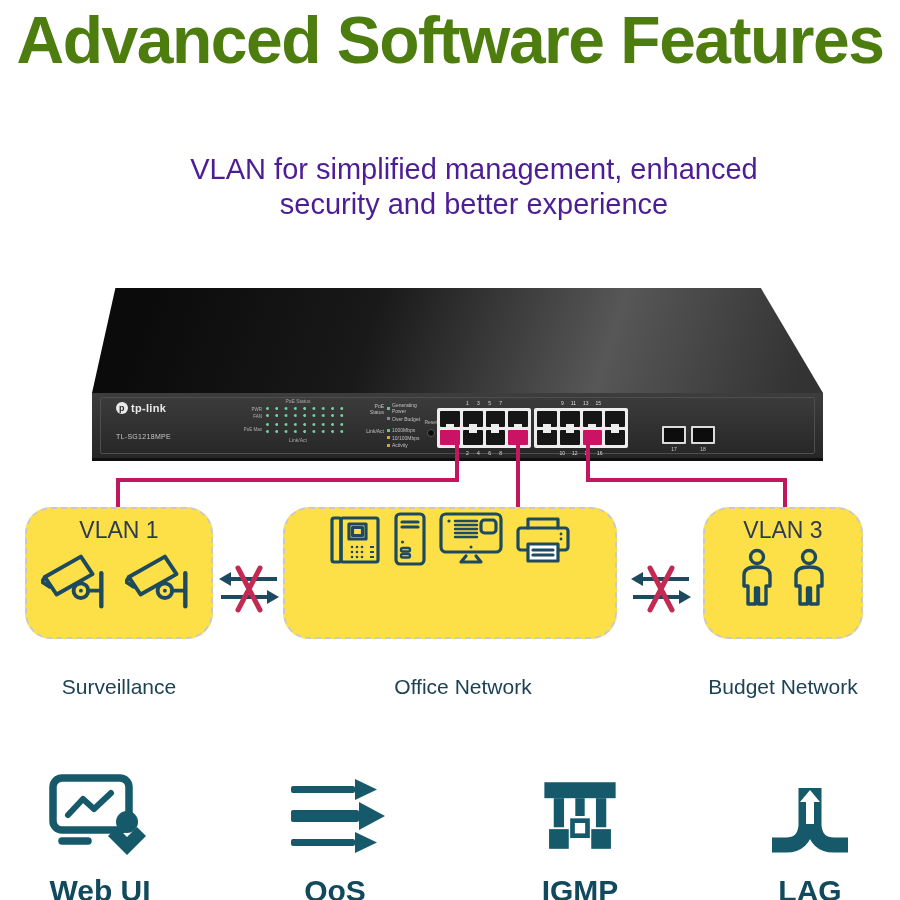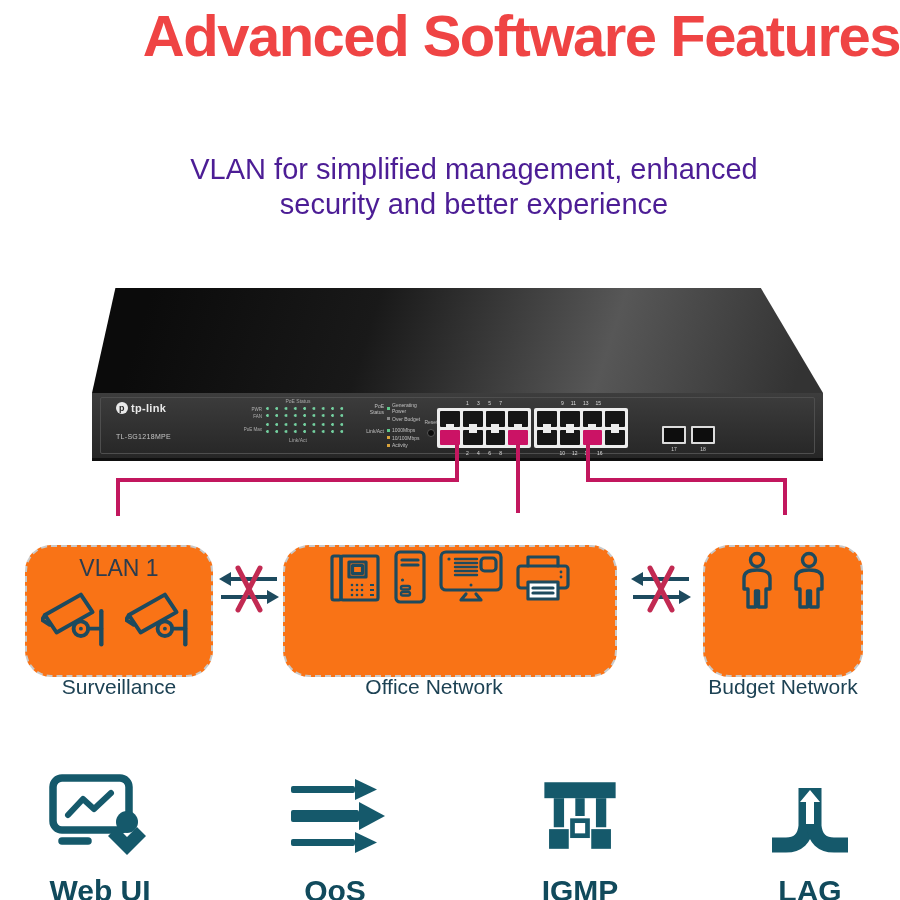--- a/index.html
+++ b/index.html
@@ -2,22 +2,22 @@
 <html><head>
 <meta charset="utf-8">
 <style>
   html,body { margin:0; padding:0; }
   body {
     width:900px; height:900px; position:relative; background:#ffffff;
     font-family:"Liberation Sans", sans-serif; overflow:hidden;
   }
   
   .title {
-    position:absolute; top:2px; left:0; width:900px; text-align:right;
-    font-size:58px; font-weight:bold; color:#ef4444; letter-spacing:-1.5px;
+    position:absolute; top:2px; left:0; width:900px; text-align:center;
+    font-size:66px; font-weight:bold; color:#4d7c0f; letter-spacing:-1.5px;
   }
   .subtitle {
     position:absolute; top:152px; left:0; width:900px; text-align:center;
     font-size:29px; line-height:35px; color:#4c1d95;padding-left:24px;
   }
   
   .switch { position:absolute; left:92px; top:288px; width:731px; height:174px; }
   .sw-top {
     position:absolute; left:0; top:0; width:731px; height:105px;
     clip-path:polygon(3.2% 0, 91.5% 0, 100% 100%, 0 100%);
@@ -78,28 +78,28 @@
   
   .sfp { position:absolute; top:33px; width:24px; height:18px; background:#0d0d0d;
     border:2px solid #dcdcdc; box-sizing:border-box; border-radius:1px; }
   .sfp1 { left:570px; } .sfp2 { left:599px; }
   .sfp-label { position:absolute; top:53px; width:24px; text-align:center;
     font-size:5px; color:#cccccc; }
   .sl1 { left:570px; } .sl2 { left:599px; }
   
   .connectors { position:absolute; left:0; top:0; pointer-events:none; }
   
-  .vbox { position:absolute; top:545px; height:132px; border:2px dashed #c9c9c9;
-    border-radius:26px; background:#f97316; box-sizing:border-box; }
+  .vbox { position:absolute; top:507px; height:132px; border:2px dashed #c9c9c9;
+    border-radius:26px; background:#fde047; box-sizing:border-box; }
   .v1 { left:25px; width:188px; } .v2 { left:283px; width:334px; } .v3 { left:703px; width:160px; }
   .vtitle { text-align:center; margin-top:8px; font-size:23px; color:#2c3c4e; }
   .vicons { display:flex; justify-content:center; align-items:flex-end; gap:12px; margin-top:3px; }
   .vlabel { position:absolute; top:655px; text-align:center; font-weight:normal;
     font-size:21px; color:#1d4254; white-space:nowrap;margin-top:20px; }
-  .vl1 { left:25px; width:188px; } .vl2 { left:267px; width:334px; } .vl3 { left:703px; width:160px; }
+  .vl1 { left:25px; width:188px; } .vl2 { left:296px; width:334px; } .vl3 { left:703px; width:160px; }
   .cross { position:absolute; top:562px; width:64px; height:52px; }
   .c1 { left:217px; } .c2 { left:629px; }
   
   .feature { position:absolute; top:770px; width:170px; display:flex;
     flex-direction:column; align-items:center; }
   .f1 { left:15px; } .f2 { left:250px; } .f3 { left:495px;justify-content:flex-end; } .f4 { left:725px; }
   .ficon { height:92px; display:flex; align-items:center; justify-content:center; }
   .flabel { margin-top:12px; font-size:30px; font-weight:bold; color:#114a5c; }
 </style>
 </head>
@@ -300,20 +300,21 @@
         <path d="M18 34 H38"></path>
           <path d="M18 39 H38"></path>
       </g>
       <circle cx="46" cy="18" r="1.4" fill="#1d4a5e"></circle>
       <circle cx="46" cy="23" r="1.4" fill="#1d4a5e"></circle>
     </svg>
   </div>
 </div>
 
 <div class="vbox v3">
+  <div class="vtitle">VLAN 3</div>
   <div class="vicons">
     <svg width="40" height="60" viewBox="0 0 40 58">
       <g stroke="#1d4a5e" stroke-width="3.4" fill="none" stroke-linejoin="round">
         <circle cx="20" cy="9" r="6.5"></circle>
         <path d="M11 56 V38 H7 V27 q0 -8 13 -8 t13 8 V38 h-4 V56 h-7.5 V40 h-3 V56 Z"></path>
       </g>
     </svg>
     <svg width="40" height="60" viewBox="0 0 40 58">
       <g stroke="#1d4a5e" stroke-width="3.4" fill="none" stroke-linejoin="round">
         <circle cx="20" cy="9" r="6.5"></circle>

